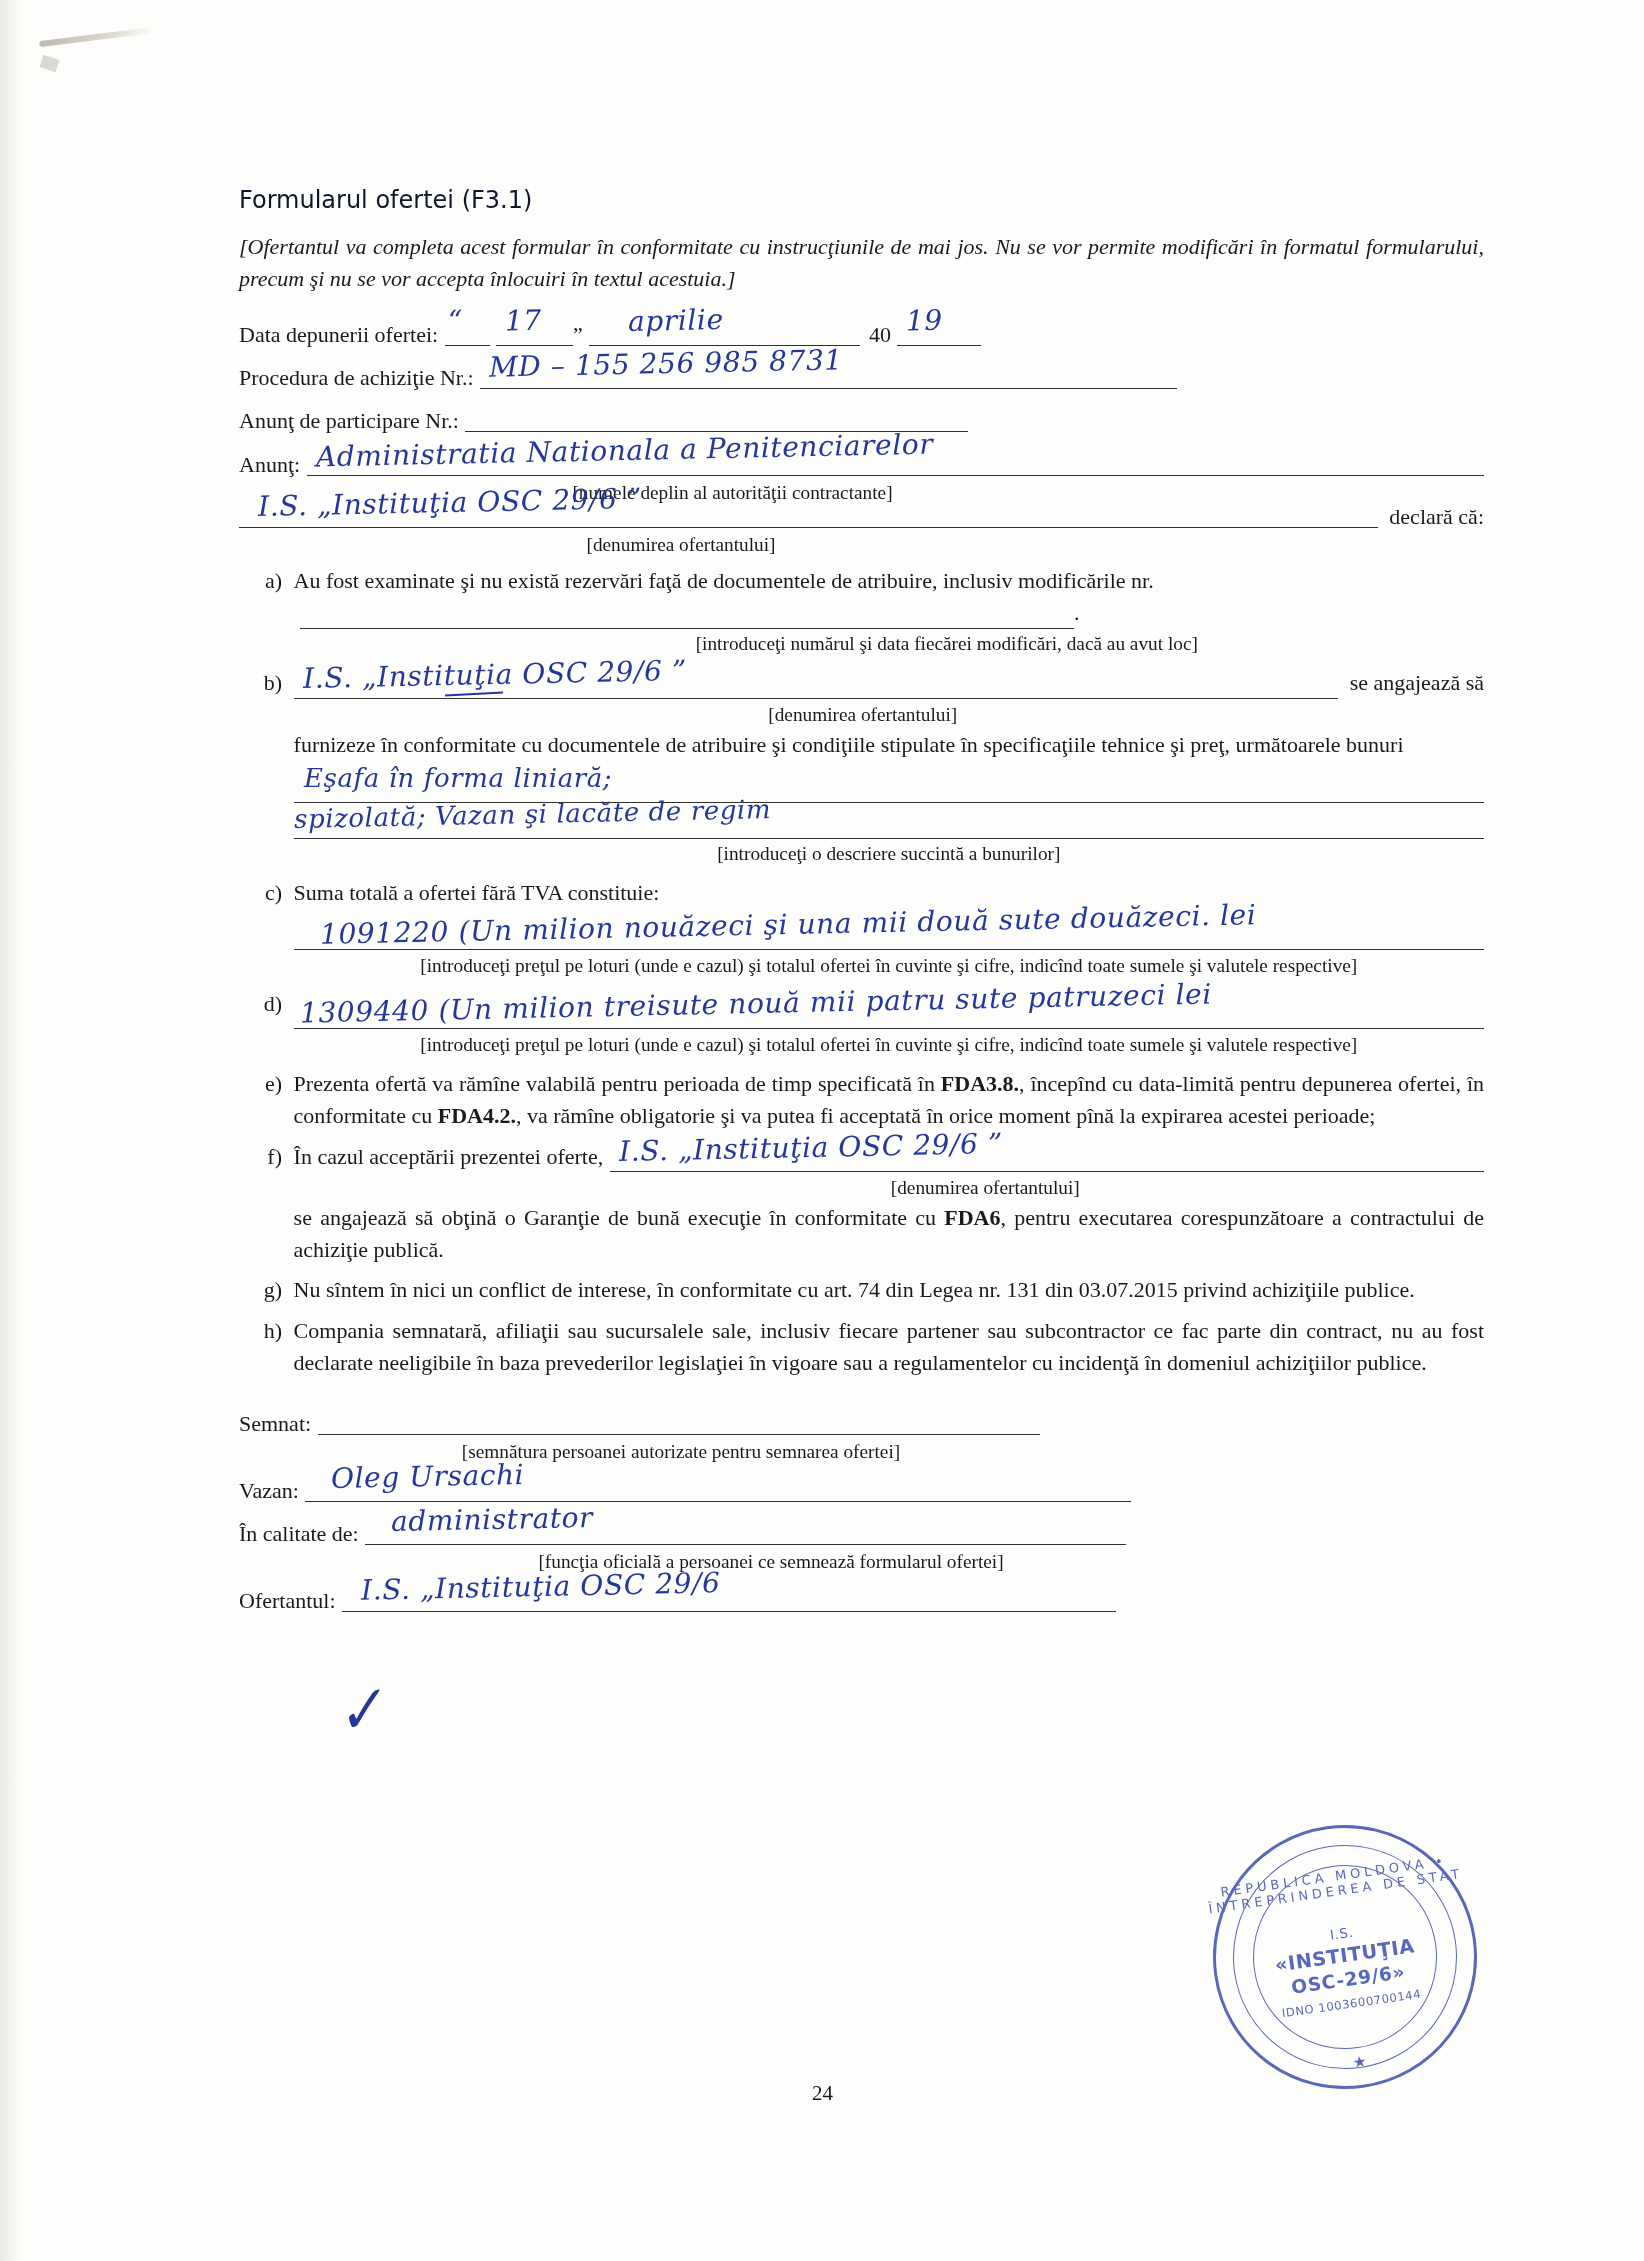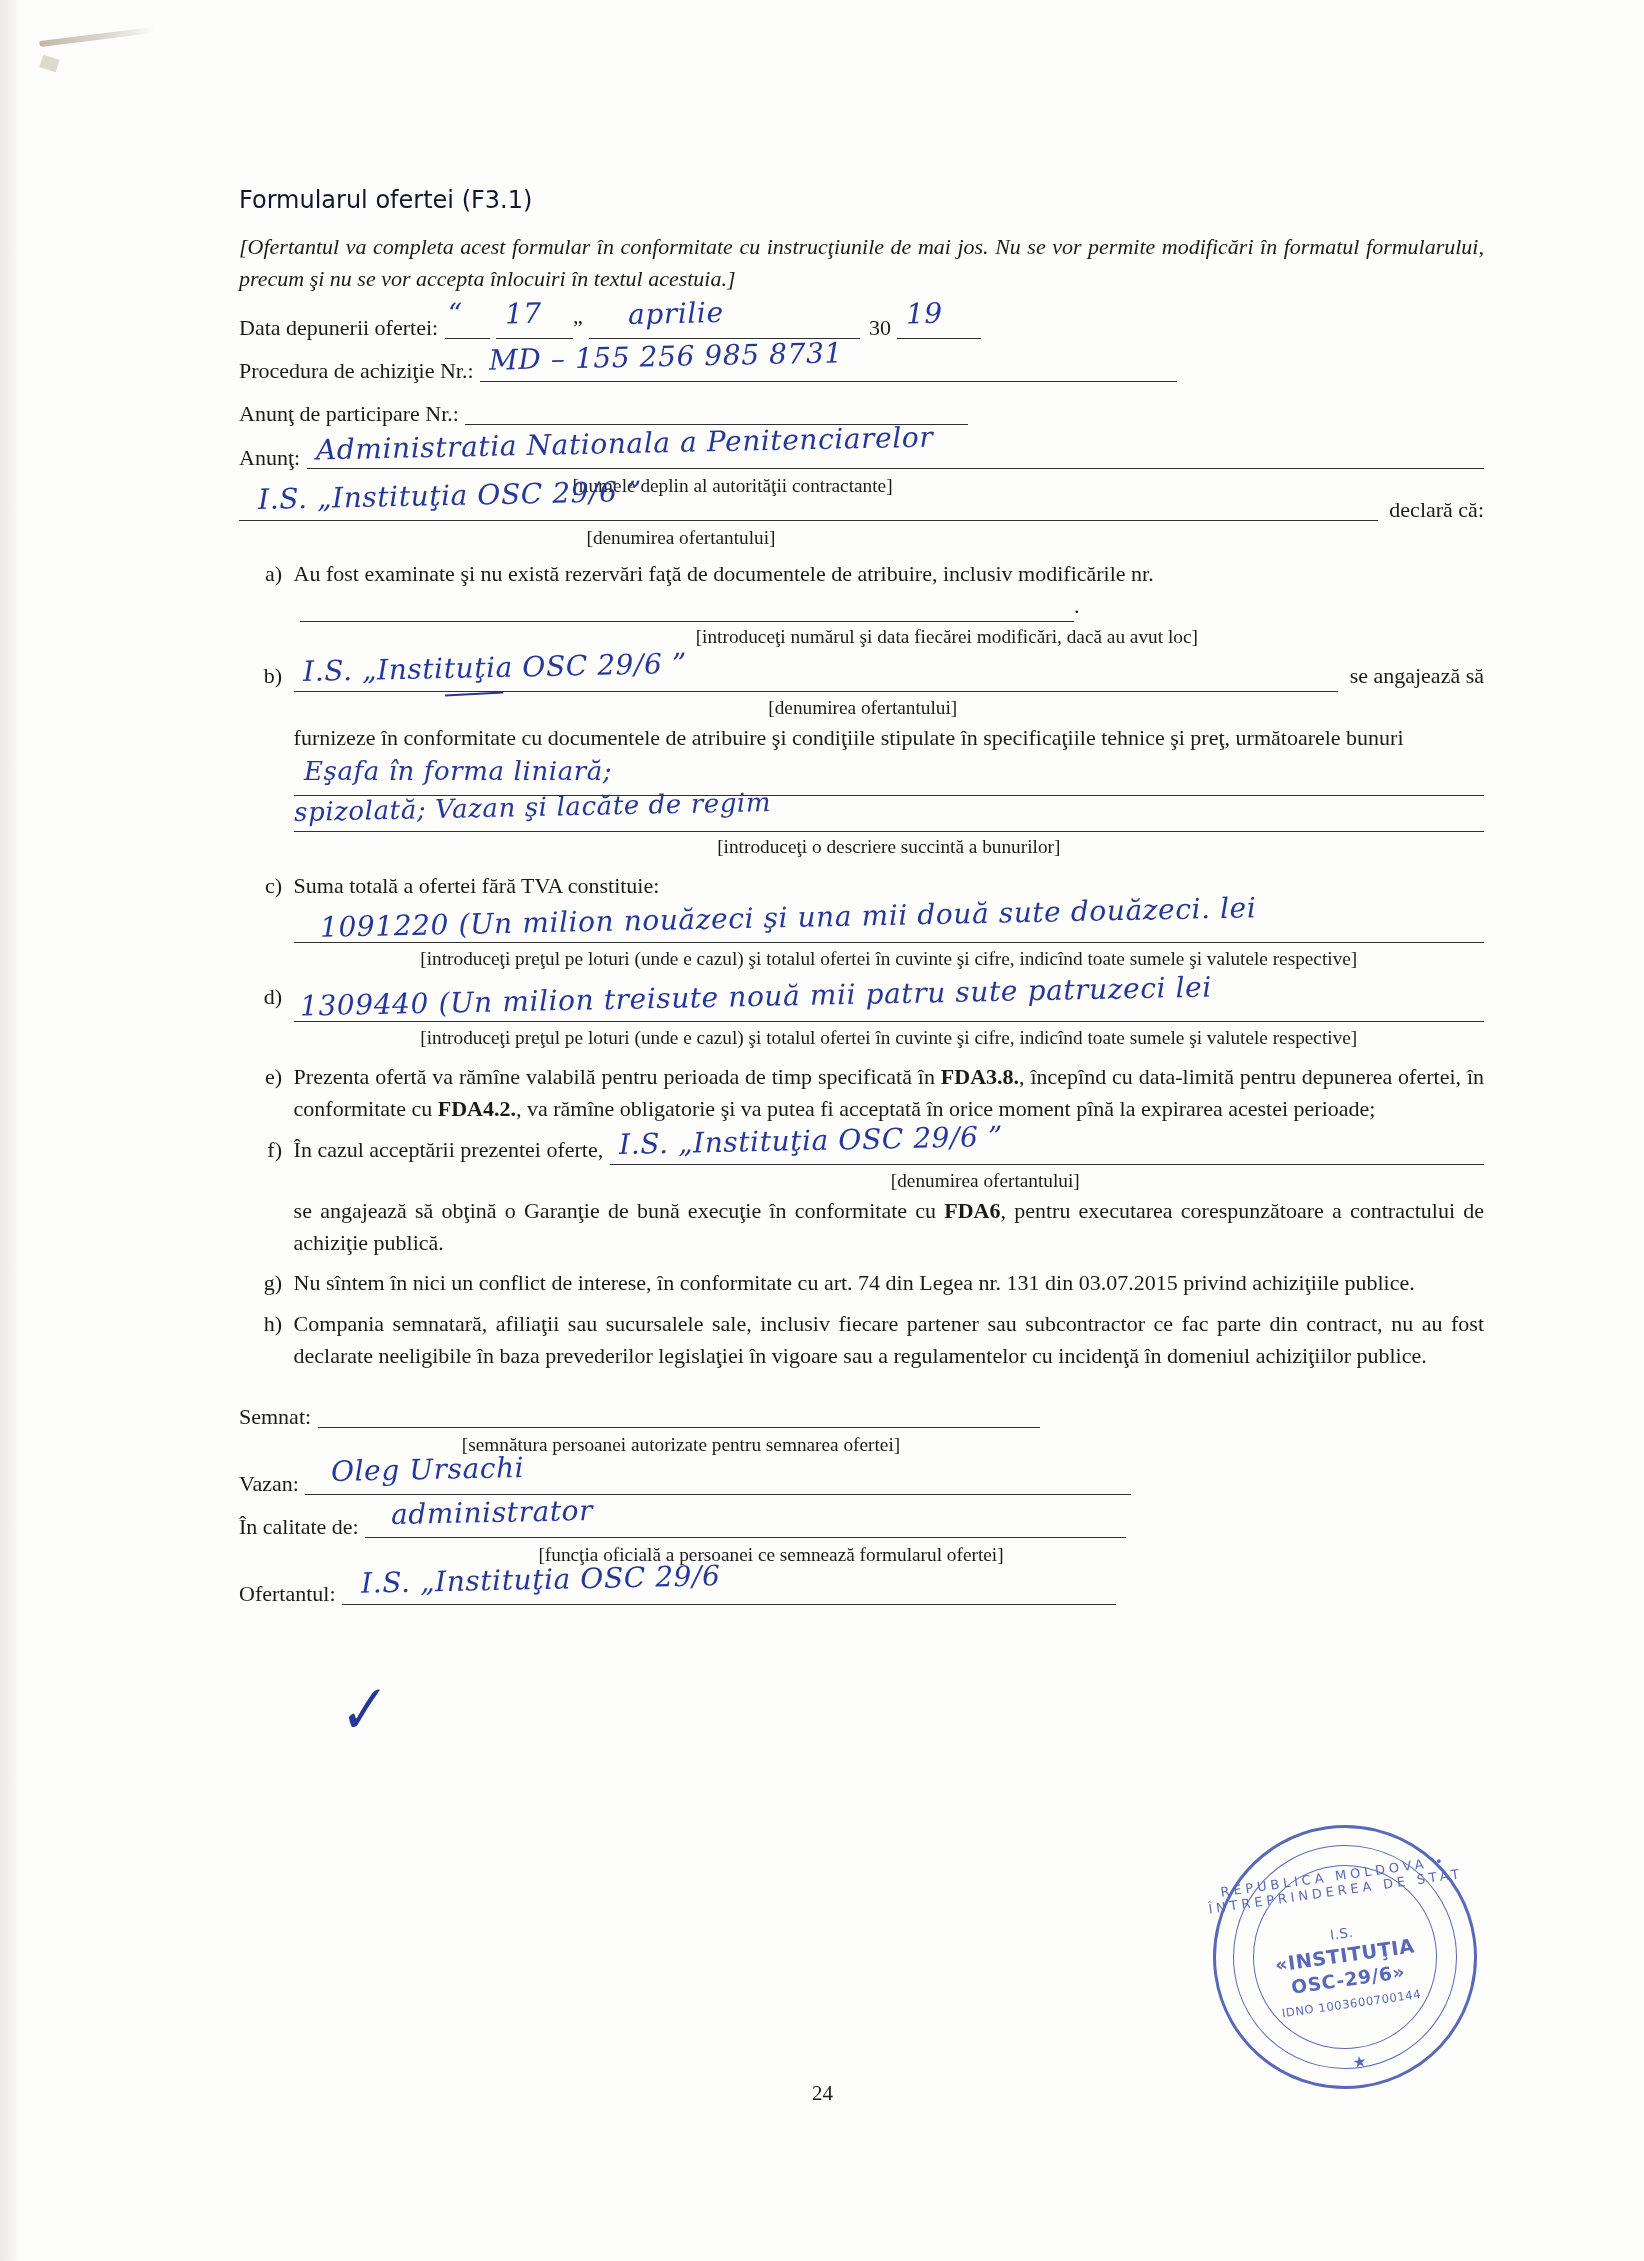--- a/index.html
+++ b/index.html
@@ -53,21 +53,21 @@
     font-size: 24px;
     font-family: "DejaVu Sans", sans-serif;
     color: #0f172a;
     margin-bottom: 17px;
   }
   .intro {
     font-style: italic;
     font-size: 22px;
     line-height: 1.45;
     text-align: justify;
-    margin-bottom: 16px;
+    margin-bottom: 23px;
   }
   .line-row {
     display: flex;
     align-items: flex-start;
     font-size: 22px;
     line-height: 1.5;
     margin-top: 10.3px;
   }
   .lbl { white-space: nowrap; }
   .fill {
@@ -215,21 +215,21 @@
       <span class="fill short" style="width:45px">
         <span class="hand lg" style="left:3.9px">“</span>
       </span>
       <span class="fill short" style="width:77px">
         <span class="hand lg">17</span>
       </span>
       <span class="lbl">”</span>
       <span class="fill" style="max-width:271px">
         <span class="hand lg" style="left:39px">aprilie</span>
       </span>
-      <span class="lbl" style="margin-left:9px">30</span>
+      <span class="lbl" style="margin-left:9px">40</span>
       <span class="fill short" style="width:84px">
         <span class="hand lg">19</span>
       </span>
     </div>
 
     <div class="line-row">
       <span class="lbl">Procedura de achiziţie Nr.:</span>
       <span class="fill" style="max-width:697px">
         <span class="hand lg">MD – 155 256 985 8731</span>
       </span>

